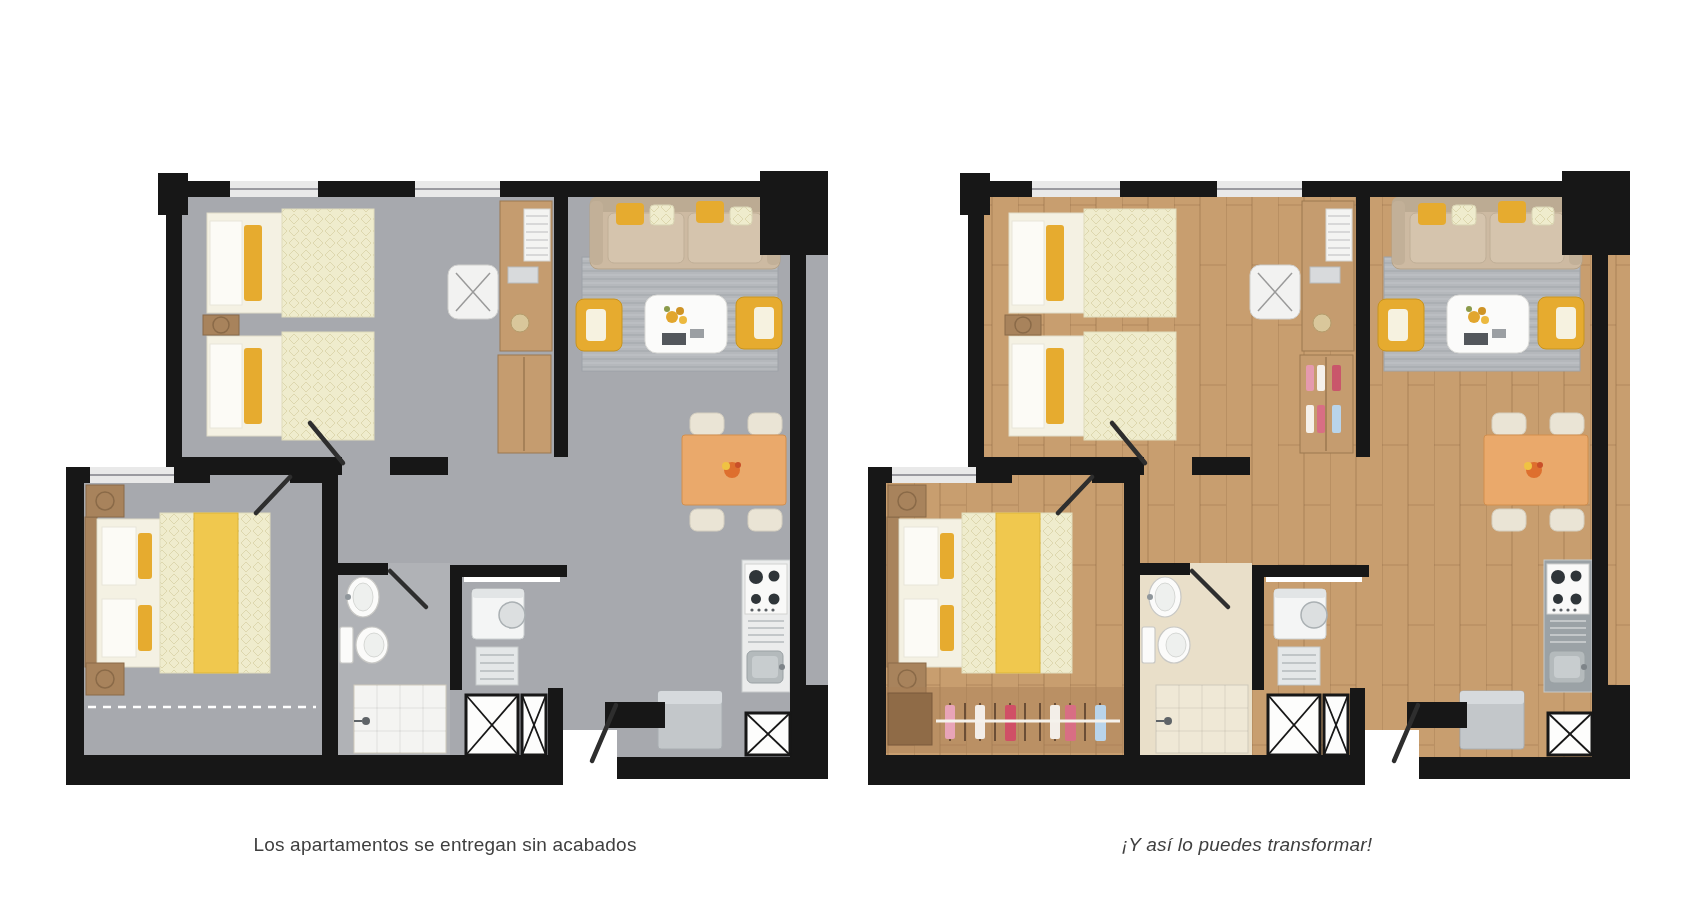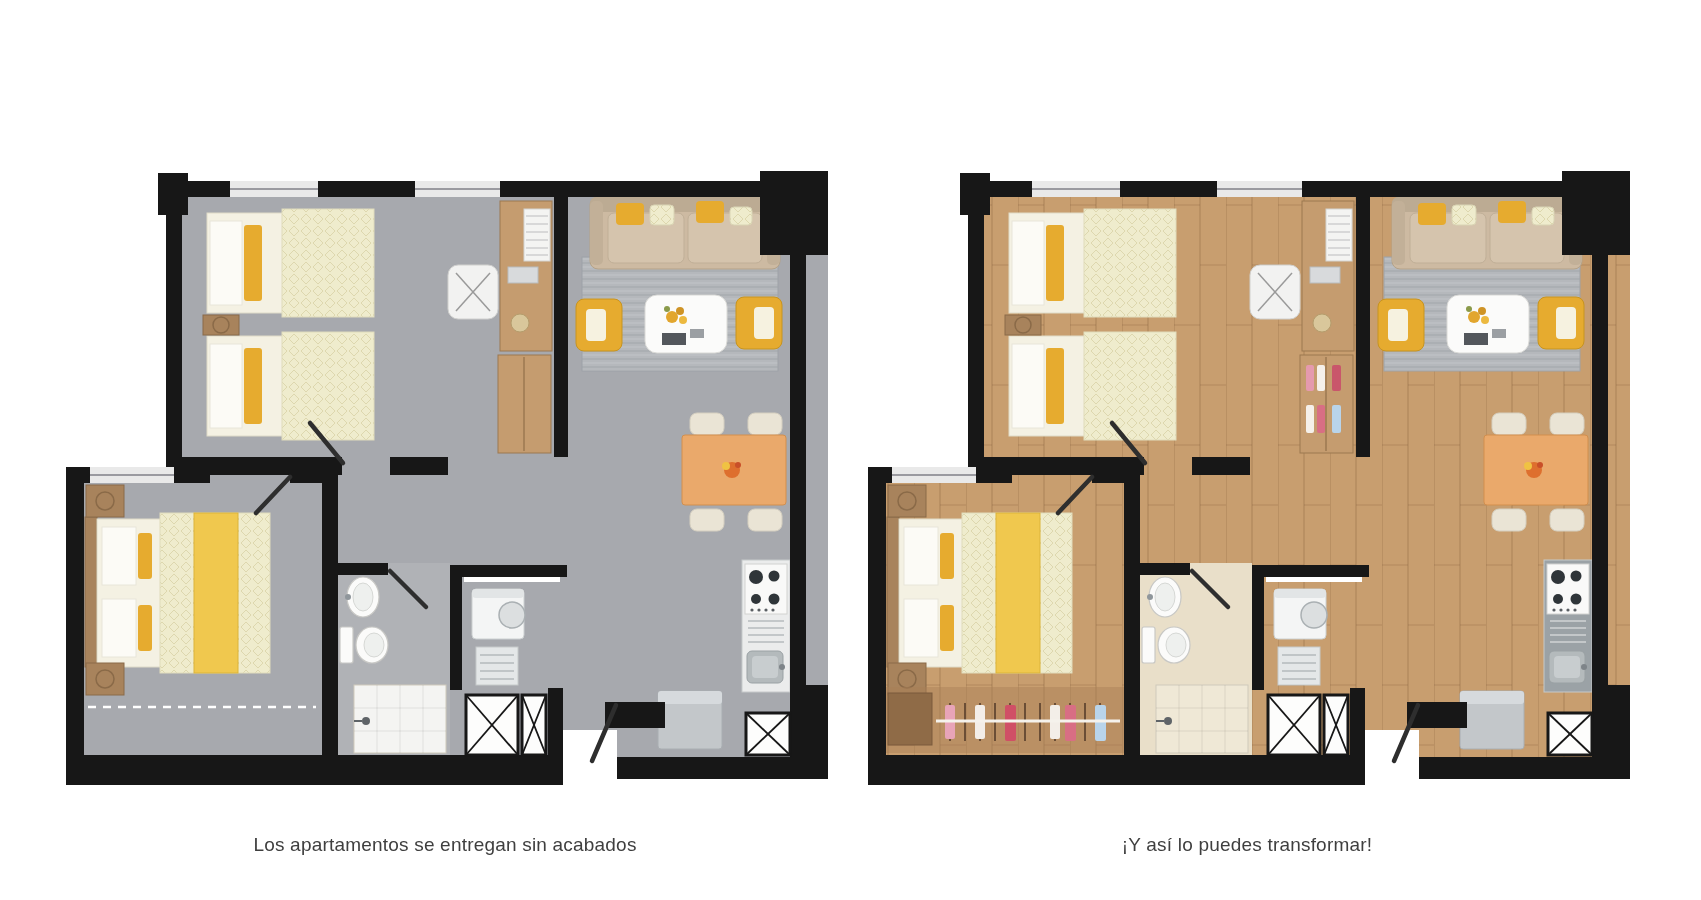--- a/index.html
+++ b/index.html
@@ -1,20 +1,20 @@
 <!DOCTYPE html>
 <html style="--wall: #171717; --accent: #e6ab2f; --wood: #c59c6f; --wood-dark: #a8835c; --dining: #eaa96b; --sofa: #cdbaa2; --rug: #b5b8bc; --linen: #f4f1e3; --duvet: #efeccd; --runner: #f0c84e;"><head>
 <meta charset="utf-8">
 <style>
   html,body{margin:0;padding:0;}
   body{font-family:"Liberation Sans", sans-serif; background:#fff;}
   .page{position:relative; width:1701px; height:868px; background:var(--bg,#fff); overflow:hidden;}
   .plan{position:absolute; top:165px; width:770px; margin:0;}
   .plan.unfinished{left:60px;}
-  .plan.finished{left:862px;}
+  .plan.finished{left:862px;font-style:italic;}
   .plan svg{display:block; width:770px; height:625px;}
   figcaption{margin-top:44px; text-align:center; font-size:19px; color:#3f3f3f; letter-spacing:.2px;}
   
   .plan.unfinished [data-variant="finished"]{display:none;}
   .plan.finished [data-variant="unfinished"]{display:none;}
   
   .wall{fill:var(--wall,#171717);}
   .floor{fill:var(--floor,#a7a9ae);}
   .bathfloor{fill:var(--bath-floor,#b0b2b6);}
   .shower{fill:var(--shower,#f4f4f2); stroke:#cfcabb; stroke-width:1;}

